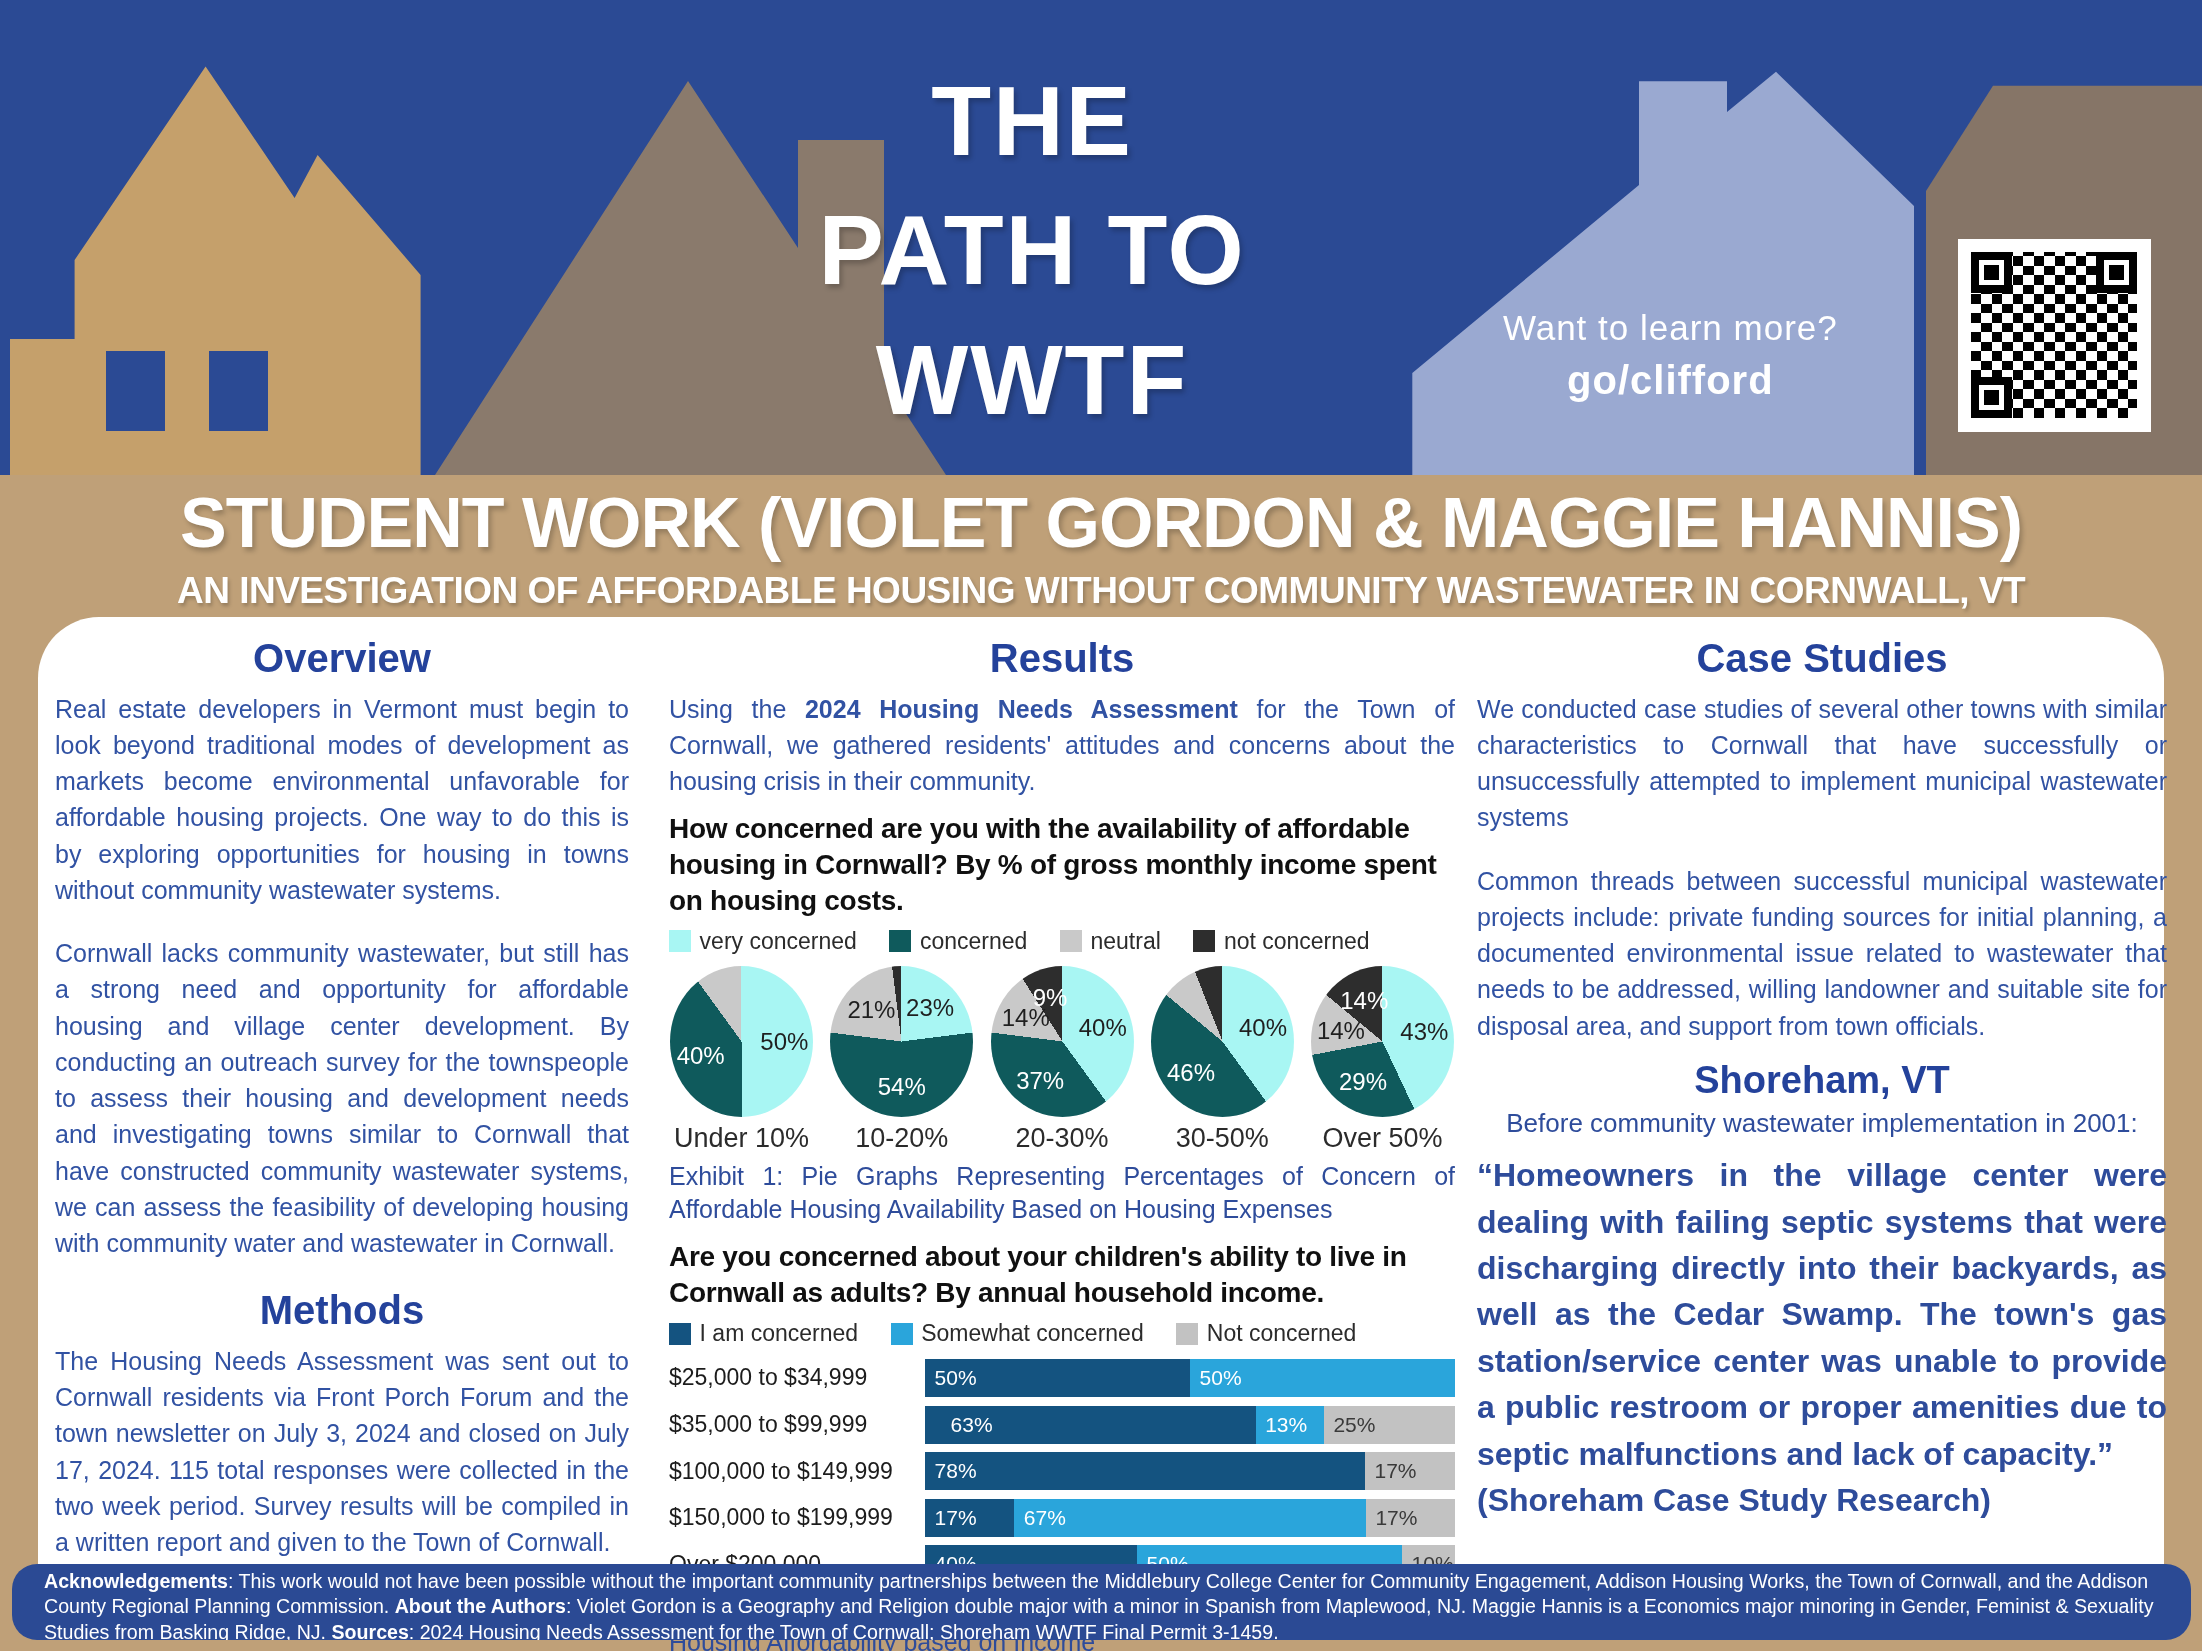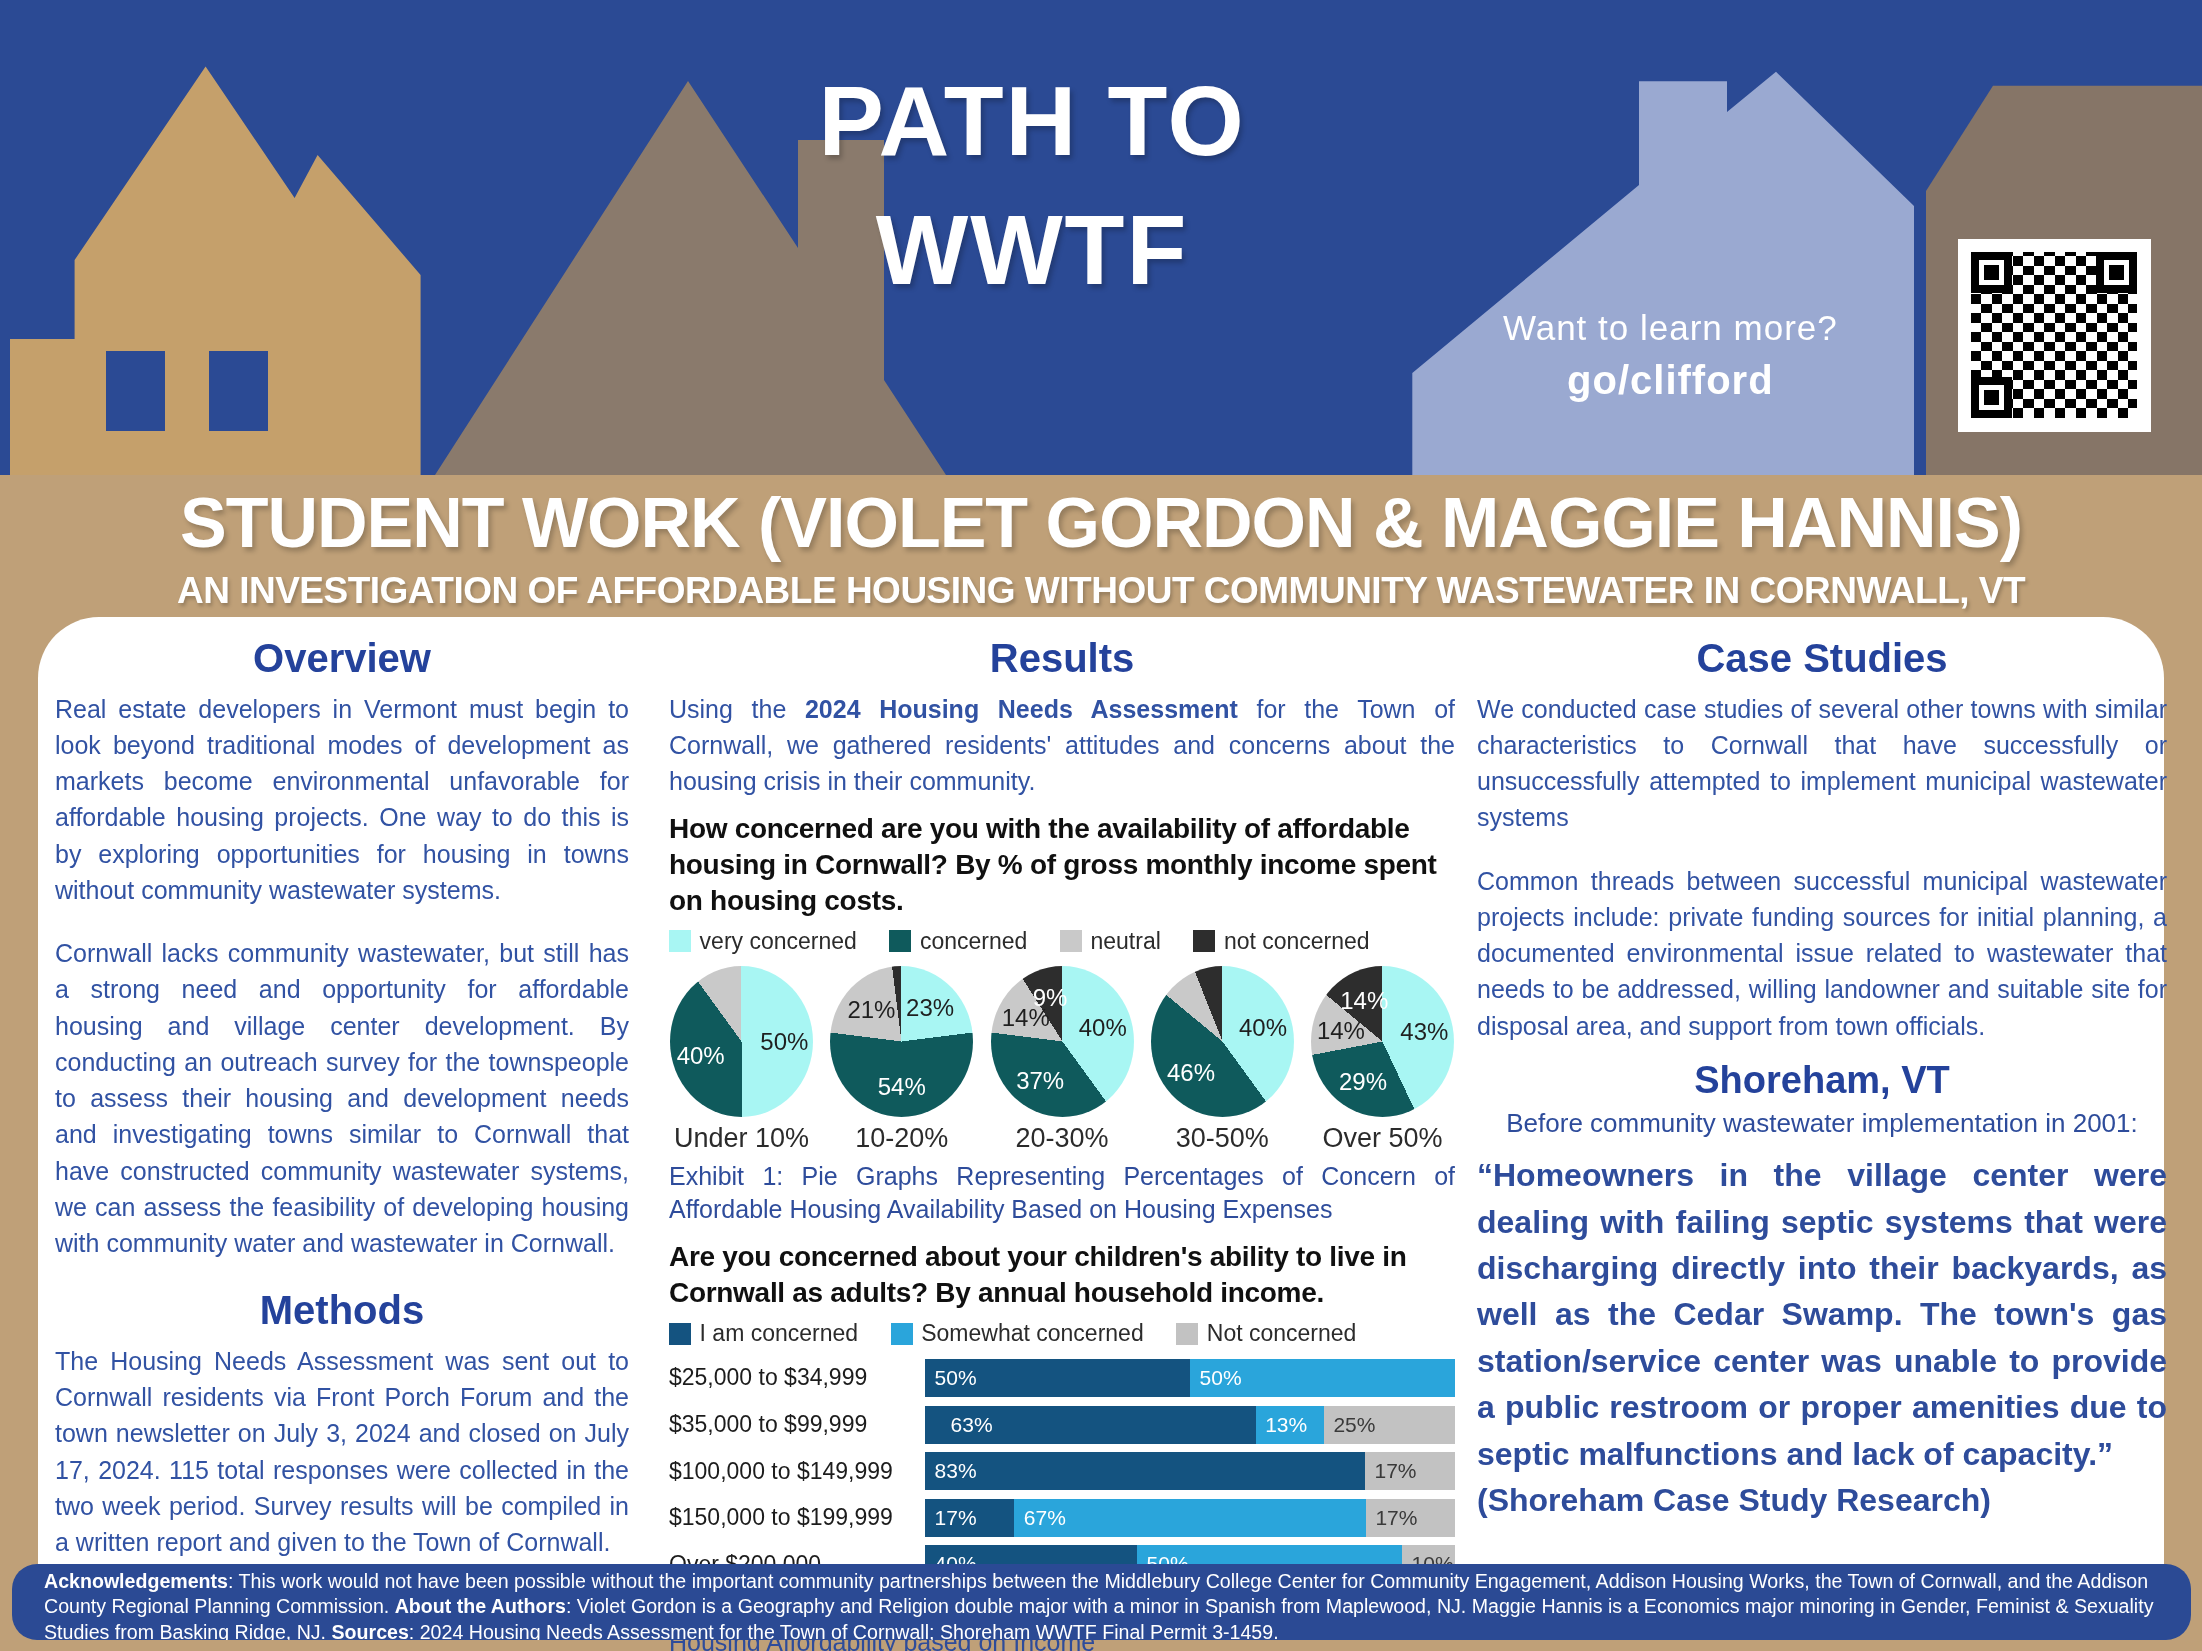--- a/index.html
+++ b/index.html
@@ -88,20 +88,21 @@
 
 <div class="poster">
 
   <div class="header">
     <div class="house house-tan">
       <div class="win win1"></div>
       <div class="win win2"></div>
     </div>
     <div class="house house-taupe"></div>
     <div class="main-title">
+      <div>THE</div>
       <div>PATH TO</div>
       <div>WWTF</div>
     </div>
     <div class="house house-peri">
       <div class="peri-text">
         <div class="peri-line1">Want to learn more?</div>
         <div class="peri-line2">go/clifford</div>
       </div>
     </div>
     <div class="house house-brown">
@@ -237,21 +238,21 @@
               </div>
               <div class="bar-seg" style="width: 24.7525%; background: rgb(194, 194, 194);">
                 <span style="color: rgb(58, 58, 58);">25%</span>
               </div>
             </div>
           </div>
           <div class="bar-row">
             <div class="bar-row-label">$100,000 to $149,999</div>
             <div class="bar-track">
               <div class="bar-seg" style="width: 83%; background: rgb(20, 83, 128);">
-                <span style="color: rgb(255, 255, 255);">83%</span>
+                <span style="color: rgb(255, 255, 255);">78%</span>
               </div>
               <div class="bar-seg" style="width: 17%; background: rgb(194, 194, 194);">
                 <span style="color: rgb(58, 58, 58);">17%</span>
               </div>
             </div>
           </div>
           <div class="bar-row">
             <div class="bar-row-label">$150,000 to $199,999</div>
             <div class="bar-track">
               <div class="bar-seg" style="width: 16.8317%; background: rgb(20, 83, 128);">

